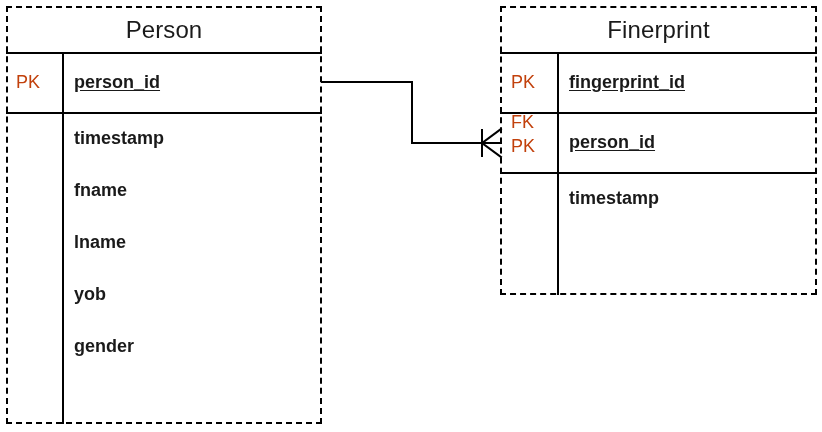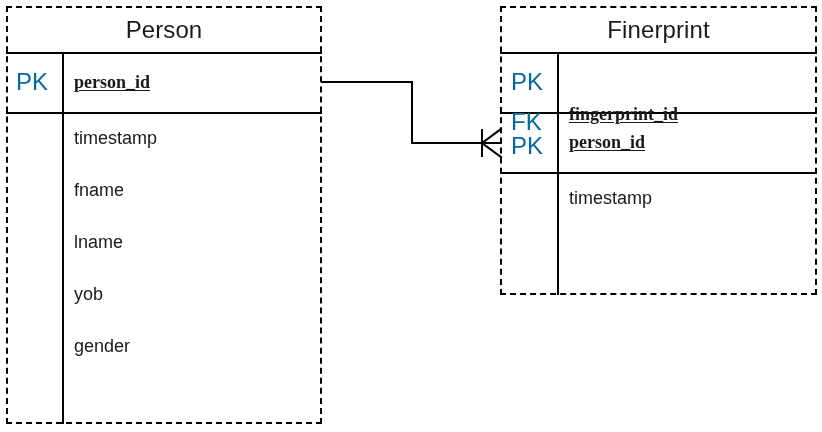--- a/index.html
+++ b/index.html
@@ -53,40 +53,40 @@
     border-left: 2px solid #000000;
   }
 
   
   .keycell {
     position: absolute;
     display: flex;
     flex-direction: column;
     align-items: flex-start;
     justify-content: center;
-    font-size: 24px;
+    font-size: 18px;
     line-height: 24px;
-    color: #0369a1;
+    color: #c2410c;
     white-space: nowrap;
   }
 
   
   .attr {
     position: absolute;
     display: flex;
     align-items: center;
     font-size: 18px;
     color: #1a1a1a;
     white-space: nowrap;
+    font-weight: bold;
   }
   .attr.key {
     font-weight: 700;
     text-decoration: underline;
     text-underline-offset: 2px;
-    font-family: Liberation Serif, serif;
   }
 
   
   .connector {
     position: absolute;
     left: 0;
     top: 0;
     width: 822px;
     height: 432px;
     pointer-events: none;
@@ -139,21 +139,21 @@
 
     <div class="hline" style="left:-2px; top:104px; width:317px;"></div>
 
     <div class="hline" style="left:-2px; top:164px; width:317px;"></div>
 
     <div class="vline" style="left:55px; top:44px; height:243px;"></div>
 
     <div class="keycell" style="left:9px; top:44px; width:46px; height:60px;">
       <span>PK</span>
     </div>
-    <div class="attr key" style="left:67px; top:44px; height:60px;margin-top:32px;">
+    <div class="attr key" style="left:67px; top:44px; height:60px;">
       <span>fingerprint_id</span>
     </div>
 
     <div class="keycell" style="left:9px; top:104px; width:46px; height:44px;">
       <span>FK</span>
       <span>PK</span>
     </div>
     <div class="attr key" style="left:67px; top:104px; height:60px;">
       <span>person_id</span>
     </div>

